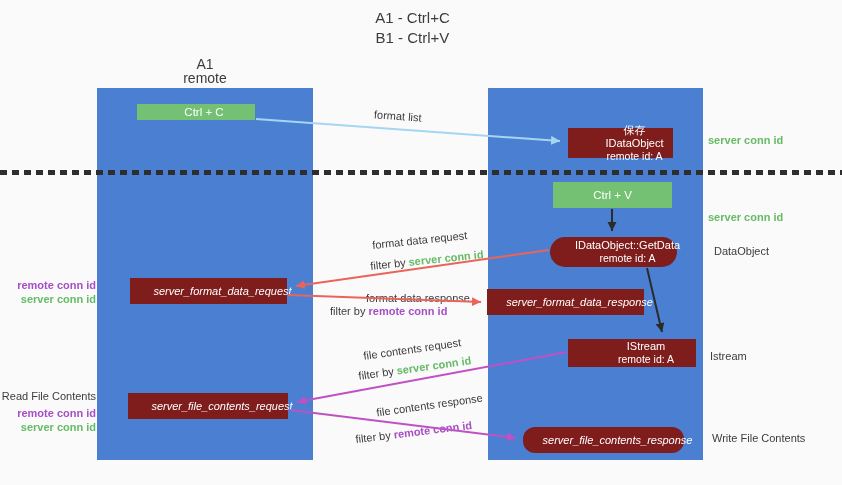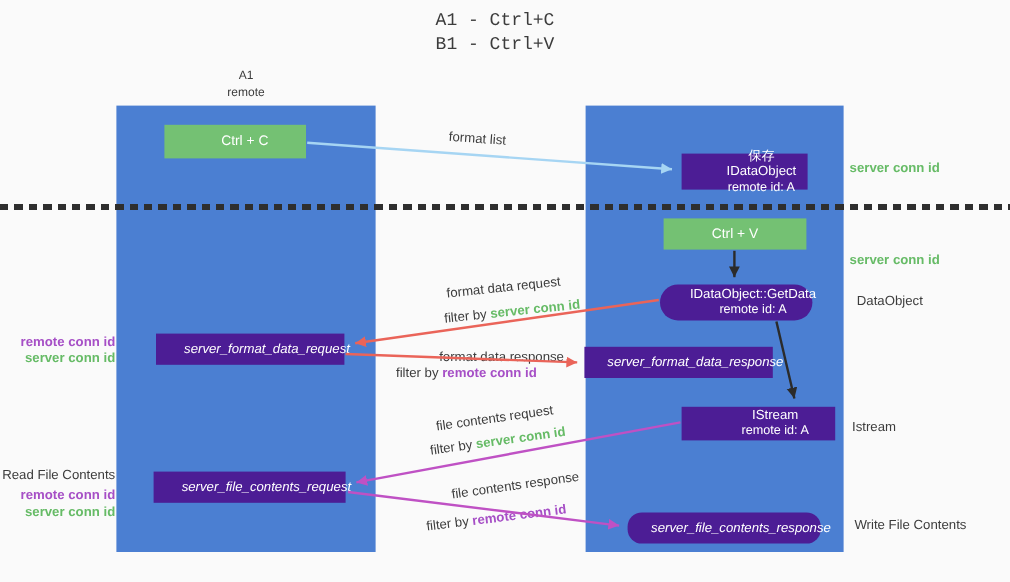--- a/index.html
+++ b/index.html
@@ -15,42 +15,41 @@
     color:#3c3c3c;
   }
   .lane{
     position:absolute;
     background:#4b7fd2;
   }
   .lane-header{
     position:absolute;
     width:120px;
     text-align:center;
-    font-size:10px;
+    font-size:14px;
     line-height:14px;
     color:#3c3c3c;
   }
   .diagram-title{
     position:absolute;
     left:330px;top:8px;width:165px;
     text-align:center;
     font-size:15px;line-height:20px;
     color:#3c3c3c;
-    font-family:Liberation Mono, monospace;
   }
   .node{
     position:absolute;
     display:flex;flex-direction:column;
     align-items:center;justify-content:center;
     color:#ffffff;
     text-align:center;
     box-sizing:border-box;
   }
   .node.green{background:#74c173;font-size:11.5px;}
-  .node.orange{background:#4c1d95;font-size:11px;padding-left:28px;}
+  .node.orange{background:#7f1d1d;font-size:11px;padding-left:28px;}
   .node .l2{font-size:10.5px;line-height:13px;text-align:right;}
   .node .l1{line-height:13px;}
   .single{font-size:11px;font-style:italic;}
   .dotted-line{
     position:absolute;
     left:0;top:170px;width:842px;height:5px;
     background:repeating-linear-gradient(90deg,#2e2e2e 0 7px,transparent 7px 12px);
   }
   .side-label{
     position:absolute;
@@ -90,21 +89,21 @@
   </div>
 
   <div class="lane-header" style="left:145px;top:57px;">
     <div>A1</div>
     <div>remote</div>
   </div>
 
   <div class="lane" style="left:97px;top:88px;width:216px;height:372px;"></div>
   <div class="lane" style="left:488px;top:88px;width:215px;height:372px;"></div>
 
-  <div class="node green" style="left:137px;top:104px;width:118px;height:28px;padding-left:16px;">
+  <div class="node green" style="left:137px;top:104px;width:118px;height:16px;padding-left:16px;">
     <div class="l1">Ctrl + C</div>
   </div>
 
   <div class="node orange" style="left:568px;top:128px;width:105px;height:30px;">
     <div class="l1">保存IDataObject</div>
     <div class="l2">remote id: A</div>
   </div>
 
   <div class="node green" style="left:553px;top:182px;width:119px;height:26px;">
     <div class="l1">Ctrl + V</div>

